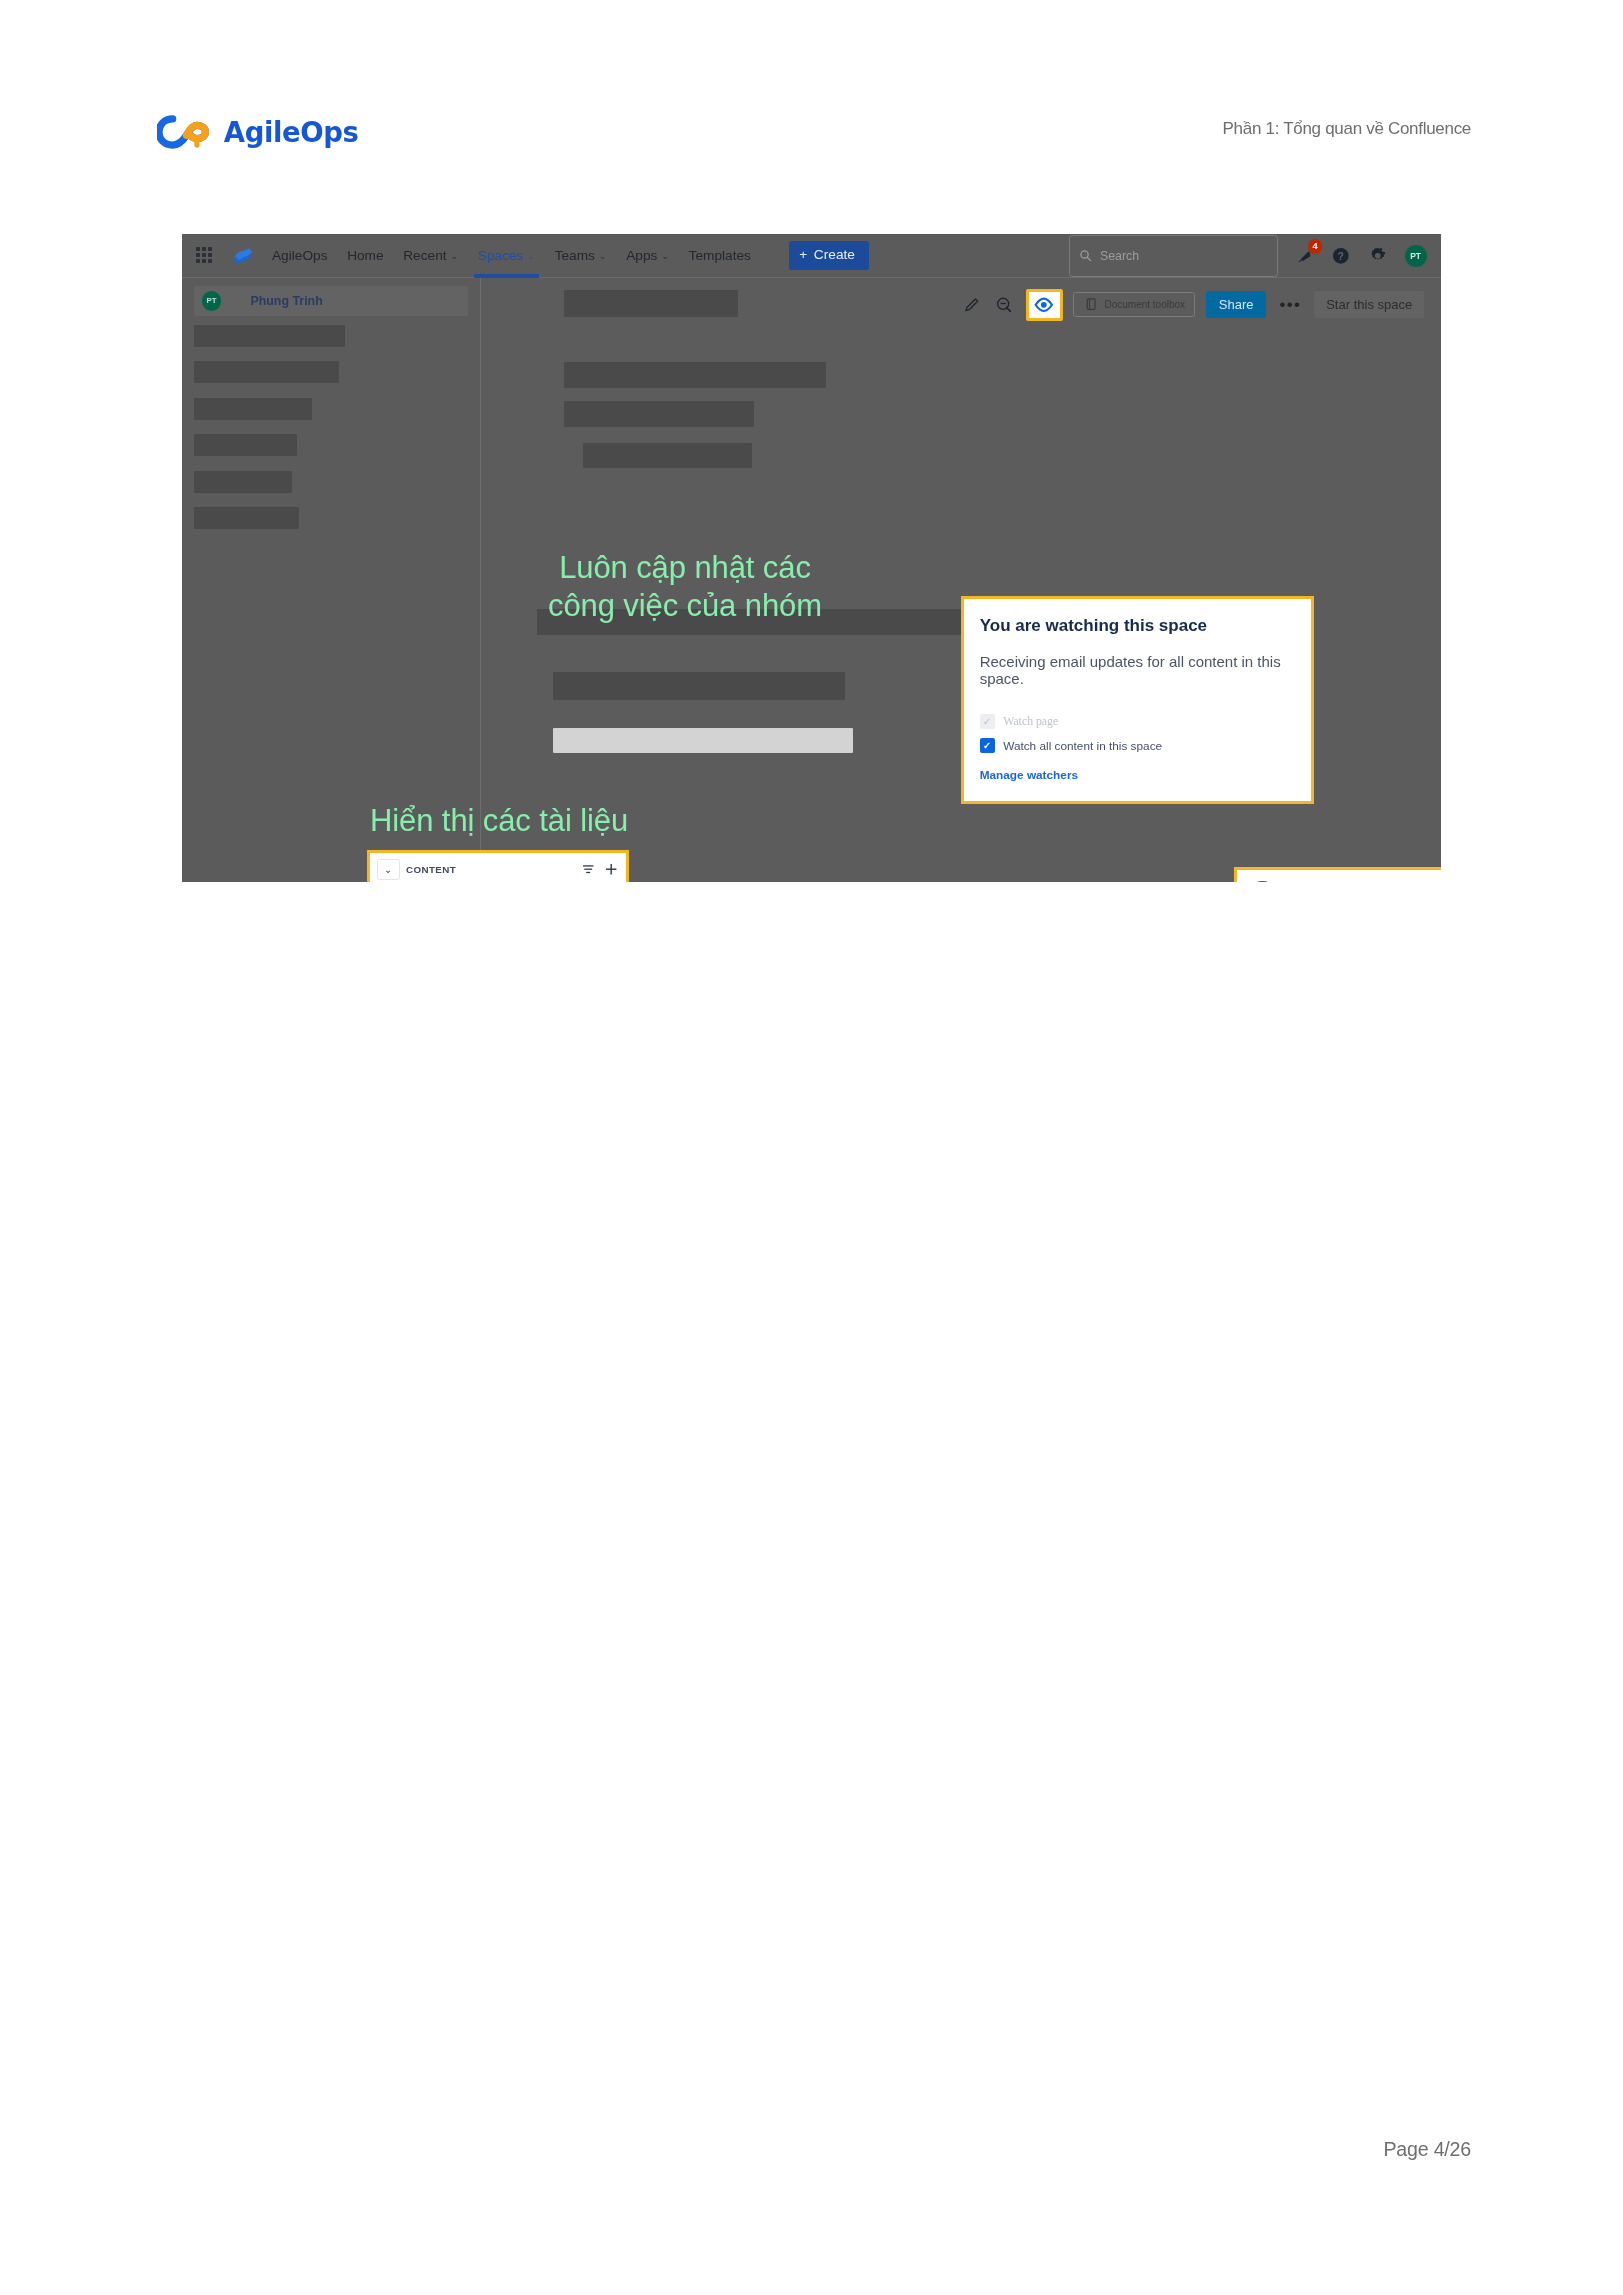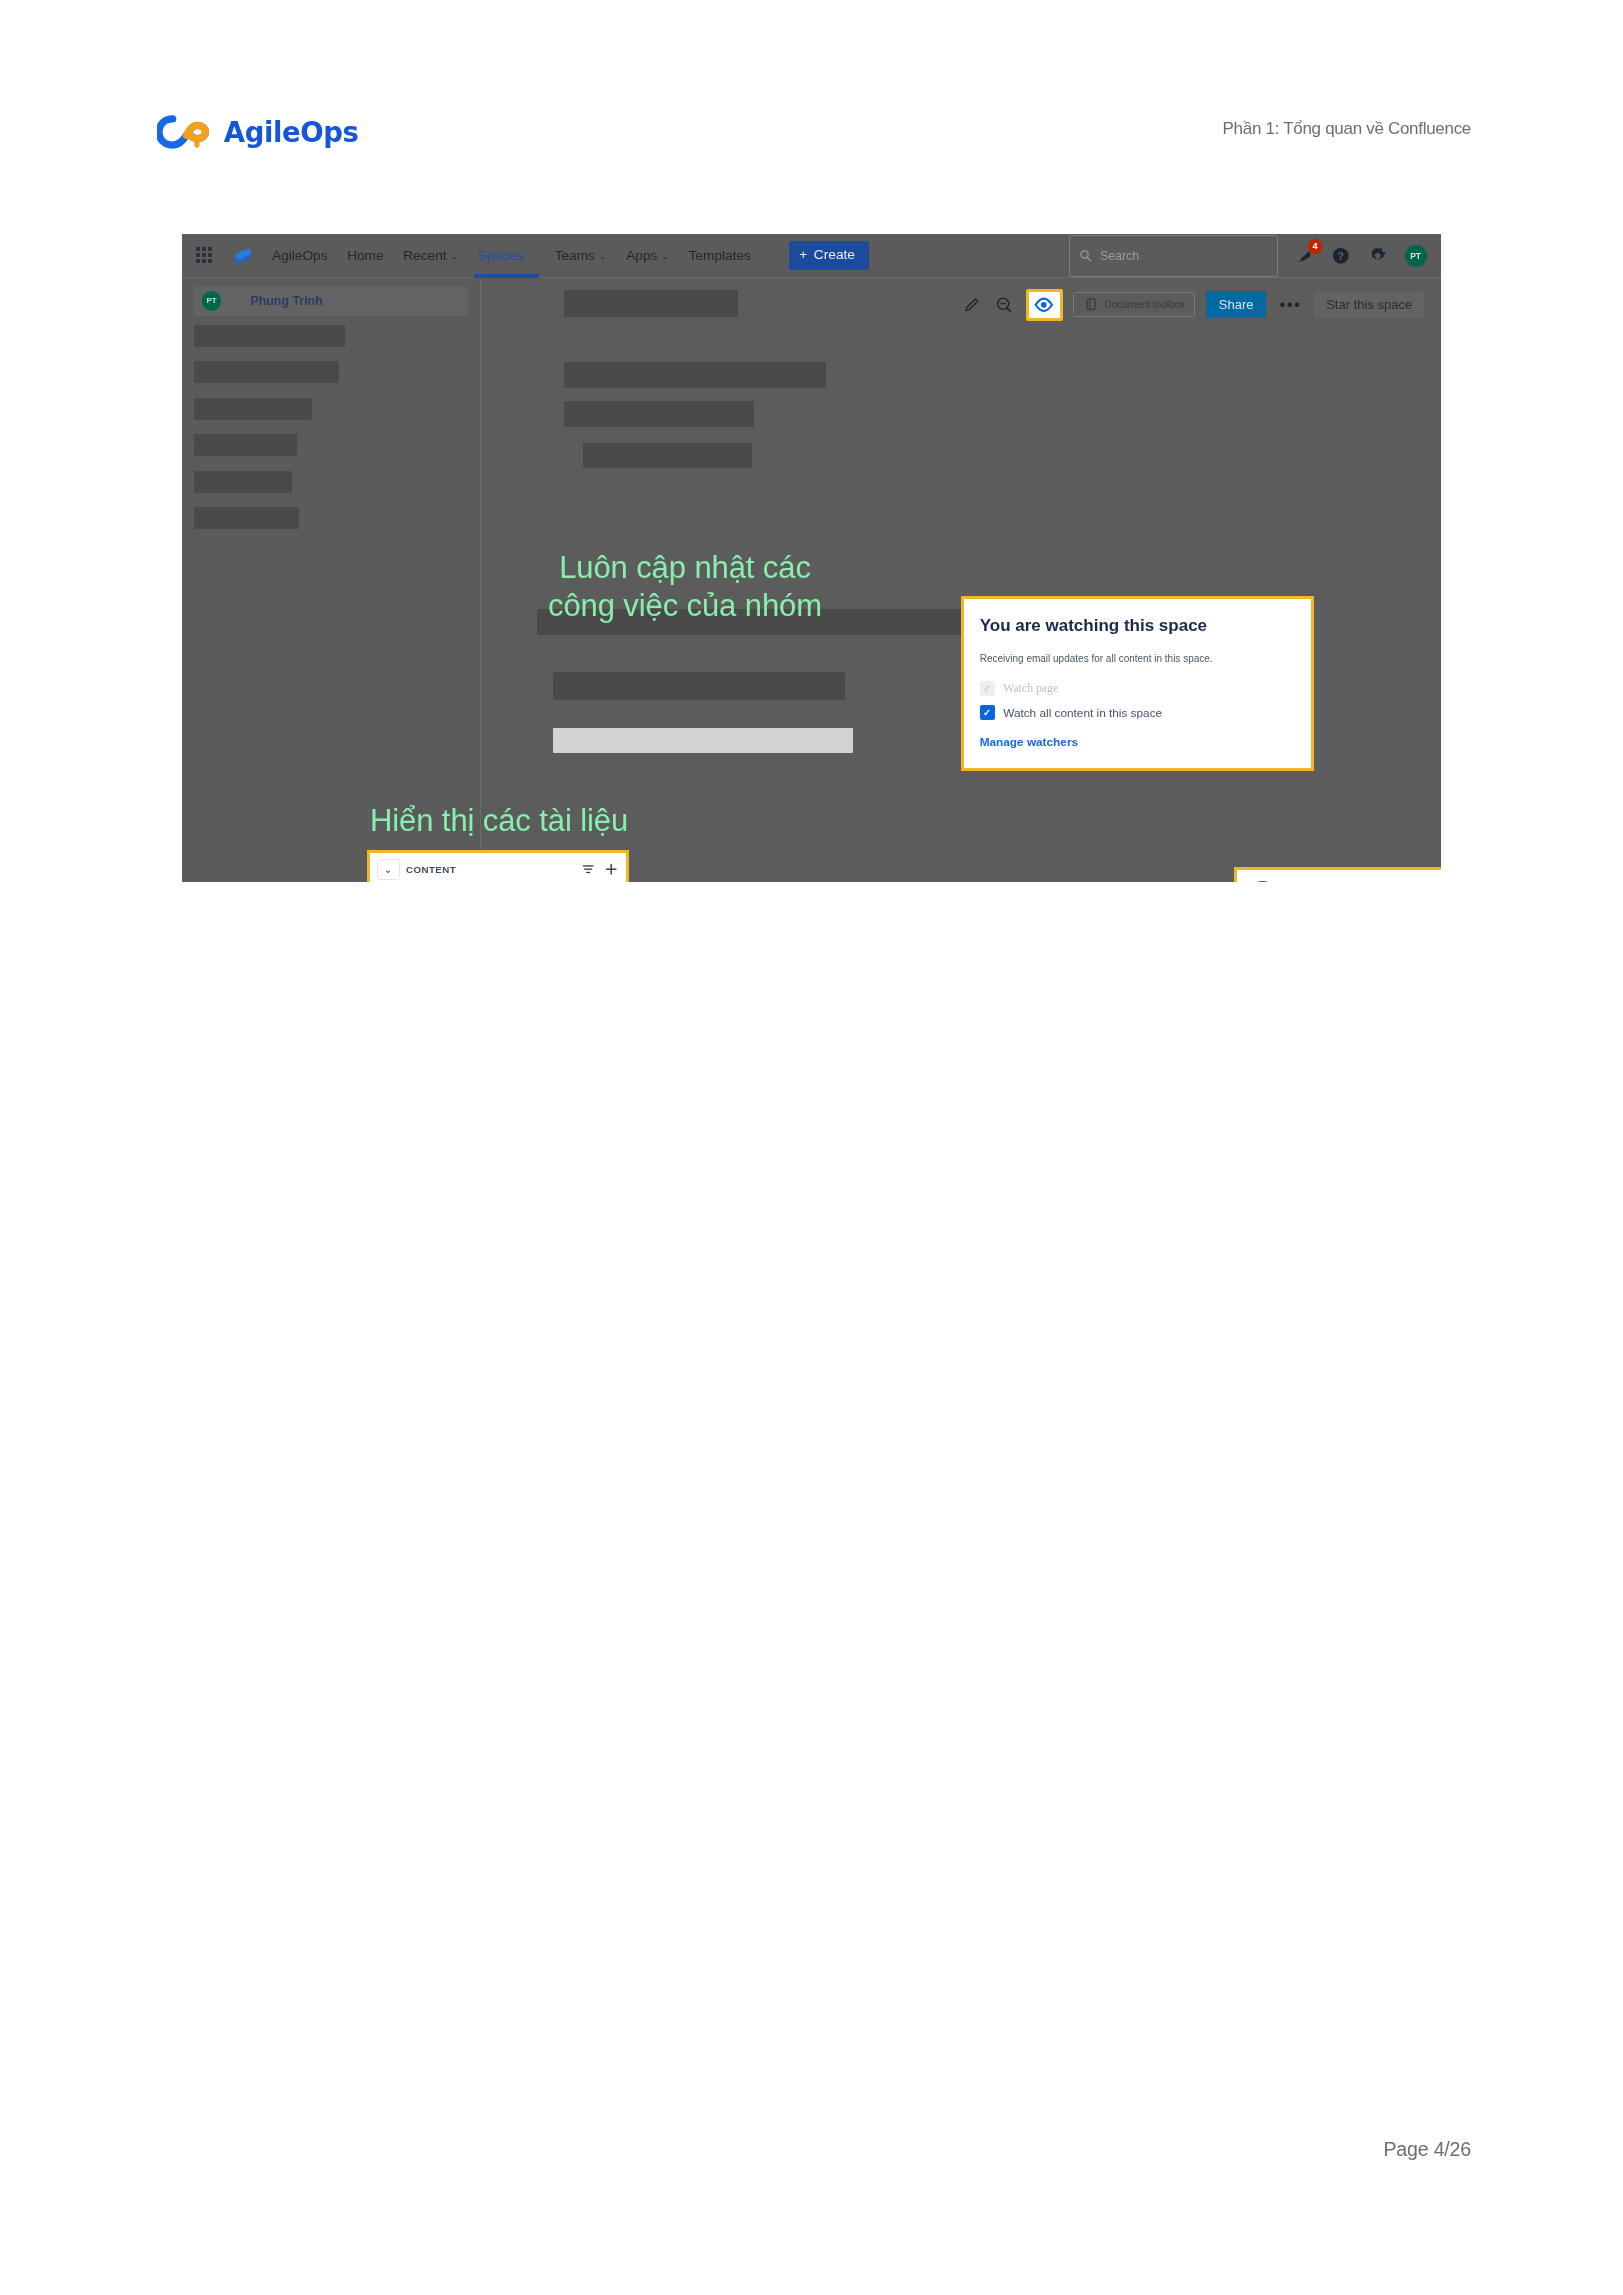--- a/index.html
+++ b/index.html
@@ -243,21 +243,21 @@
   #watch-popup {
     position: absolute;
     left: 779px; top: 362px;
     width: 353px;
     background: #ffffff;
     border: 3.3px solid #f5b624;
     box-sizing: border-box;
     padding: 17px 15.7px 19.6px 15.7px;
   }
   #watch-popup-title { font-size: 17px; font-weight: bold; color: #172b4d; margin-bottom: 17px; }
-  #watch-popup-desc { font-size: 10px; color: #4c5566; margin-bottom: 17px; }
+  #watch-popup-desc { font-size: 15px; color: #4c5566; margin-bottom: 27px; }
   .watch-check-row { display: flex; align-items: center; gap: 8.5px; margin-bottom: 9.2px; }
   .cb {
     width: 15px; height: 15px; border-radius: 2px;
     display: flex; align-items: center; justify-content: center;
     font-size: 9.8px; color: #fff; font-weight: bold;
     flex: none;
   }
   .cb.disabled { background: #eceef2; color: #c6ccd6; }
   .cb.checked { background: #0b64e0; }
   .watch-label { font-size: 11.8px; color: #44506b; }

